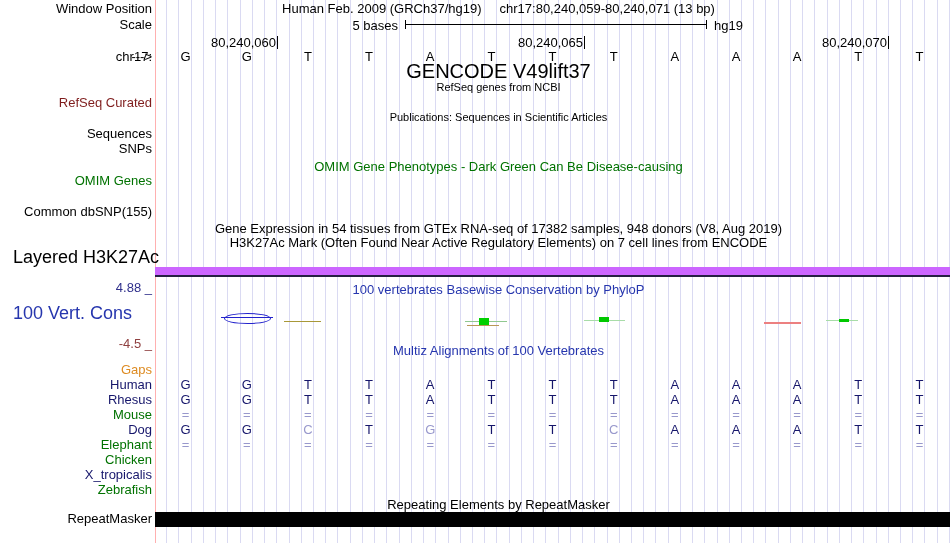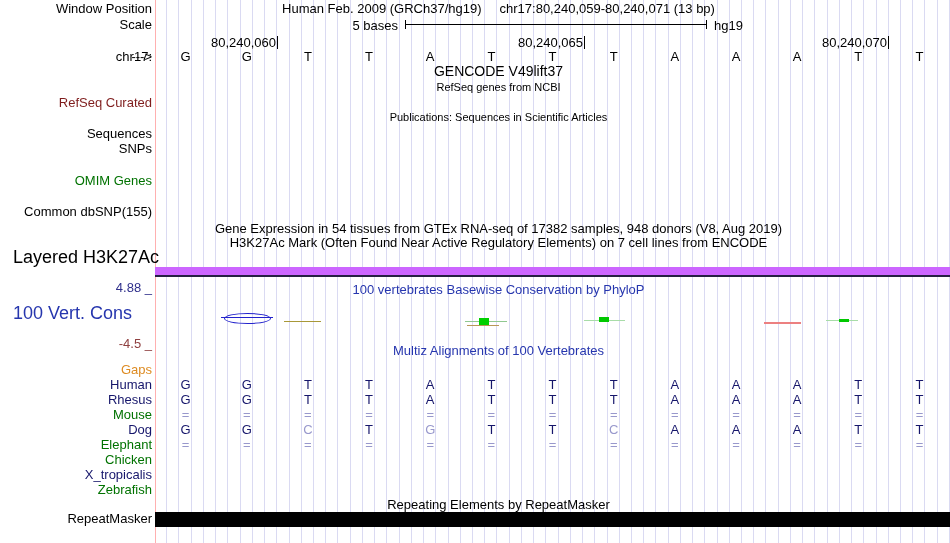--- a/index.html
+++ b/index.html
@@ -6,21 +6,21 @@
   .screen{position:relative;width:950px;height:543px;background:#fff;overflow:hidden;
           font-family:"Liberation Sans","DejaVu Sans",sans-serif;color:#000;}
   .grid{position:absolute;left:155px;top:0;width:795px;height:543px;
         background:repeating-linear-gradient(to right,transparent 0px,transparent 11.23px,#dadaf2 11.23px,#dadaf2 12.23px);}
   .sep{position:absolute;left:155px;top:0;width:1px;height:543px;background:#ffb0b0;}
   .abs{position:absolute;white-space:nowrap;}
   .lbl{position:absolute;right:798px;white-space:nowrap;font-size:13px;line-height:13px;text-align:right;}
   .lbl-left{position:absolute;left:13px;white-space:nowrap;font-size:18px;line-height:13px;}
   .center{position:absolute;left:155px;width:687px;text-align:center;font-size:13px;line-height:13px;white-space:nowrap;}
   .small{font-size:11px;line-height:11px;}
-  .big{font-size:14px;line-height:15px;}
+  .big{font-size:20px;line-height:15px;}
   .blue{color:#7f1d1d;}
   .medblue{color:#2636ae;}
   .navy{color:#16166b;}
   .green{color:#007200;}
   .orange{color:#dd8b22;}
   .maroon{color:#8f4040;}
   .slate{color:#30308c;}
   .baserow{position:absolute;left:155px;width:795px;display:flex;font-size:13px;line-height:13px;height:13px;}
   .cell{flex:1;text-align:center;}
   .cell.dim{color:#9898cc;}
@@ -111,20 +111,21 @@
       <span class="cell">A</span>
       <span class="cell">A</span>
       <span class="cell">A</span>
       <span class="cell">T</span>
       <span class="cell">T</span>
     </div>
 
   <div class="center big" style="top:64px">GENCODE V49lift37</div>
   <div class="center small" style="top:82px">RefSeq genes from NCBI</div>
   <div class="center small" style="top:112px">Publications: Sequences in Scientific Articles</div>
+  <div class="center green" style="top:160px">OMIM Gene Phenotypes - Dark Green Can Be Disease-causing</div>
   <div class="center" style="top:222px">Gene Expression in 54 tissues from GTEx RNA-seq of 17382 samples, 948 donors (V8, Aug 2019)</div>
   <div class="center" style="top:236px">H3K27Ac Mark (Often Found Near Active Regulatory Elements) on 7 cell lines from ENCODE</div>
   <div class="center medblue" style="top:283px">100 vertebrates Basewise Conservation by PhyloP</div>
   <div class="center medblue" style="top:344px">Multiz Alignments of 100 Vertebrates</div>
   <div class="center" style="top:498px">Repeating Elements by RepeatMasker</div>
 
   <div class="baserow navy-row" style="top:378px">
       <span class="cell">G</span>
       <span class="cell">G</span>
       <span class="cell">T</span>

